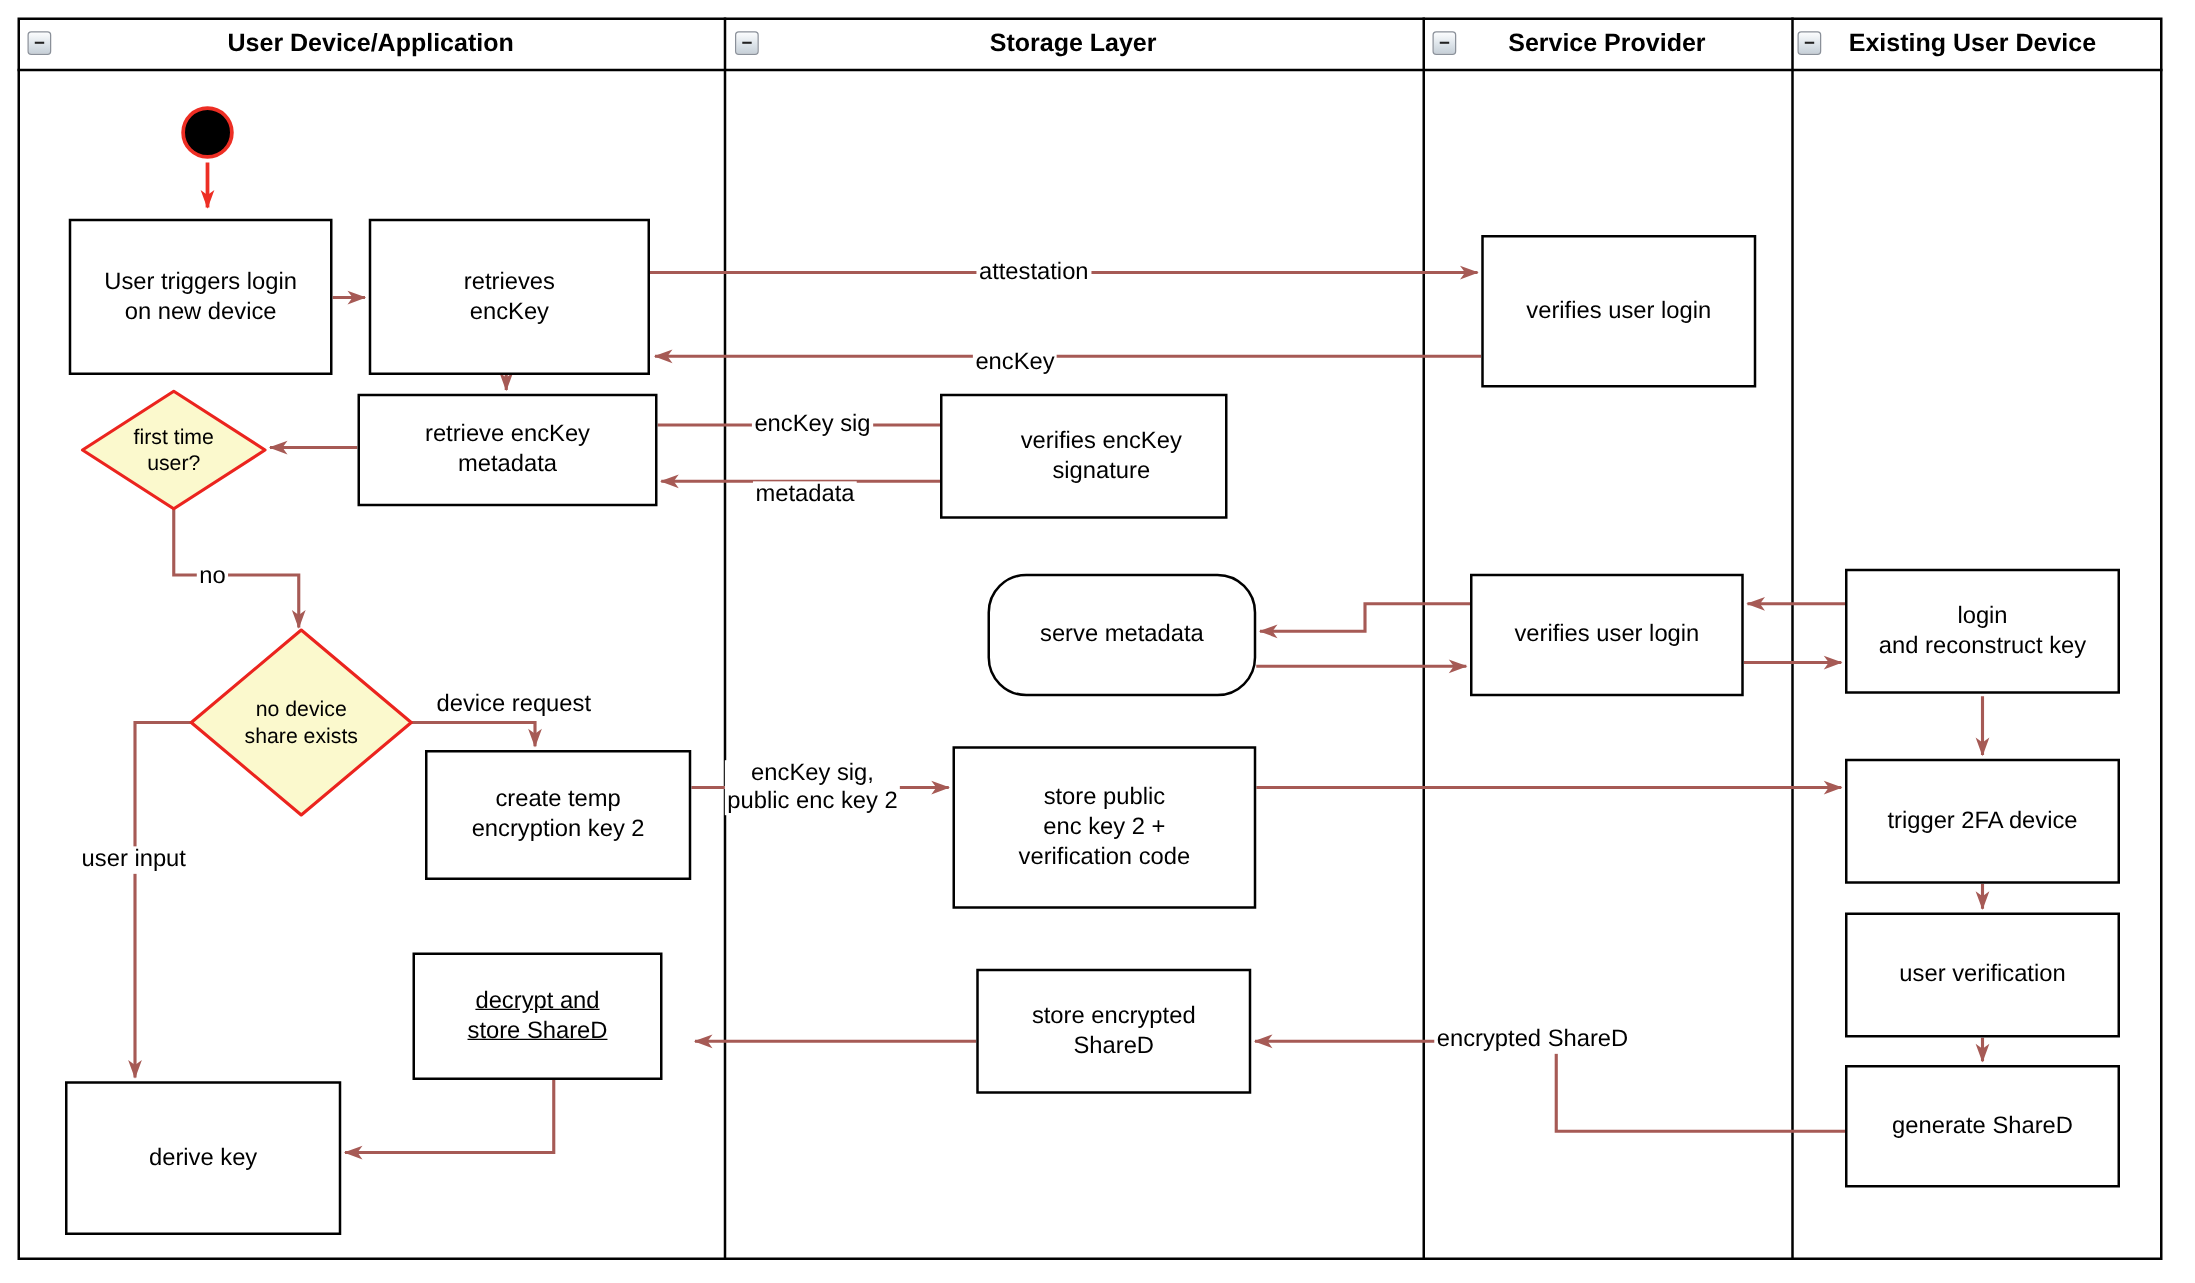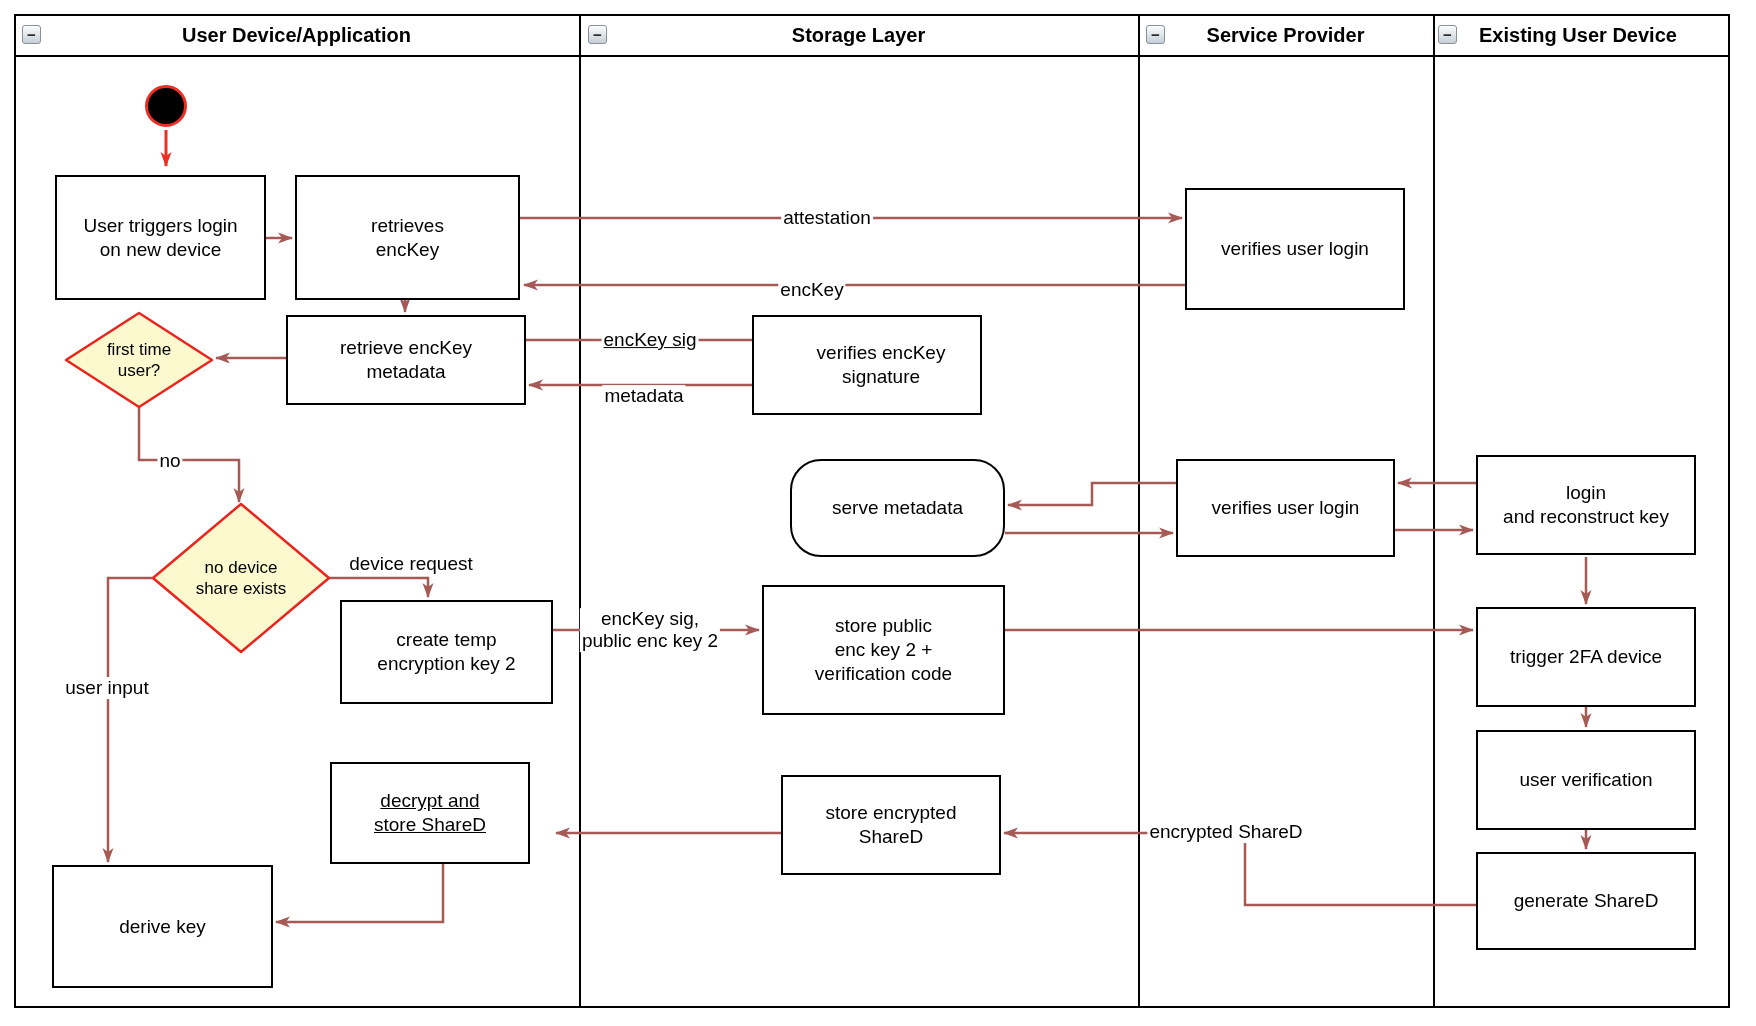--- a/index.html
+++ b/index.html
@@ -108,40 +108,40 @@
   <div class="node" style="left:286px;top:315px;width:240px;height:90px;">retrieve encKey
 metadata</div>
   <div class="node" style="left:752px;top:315px;width:230px;height:100px;padding-left:28px;">verifies encKey
 signature</div>
   <div class="node" style="left:790px;top:459px;width:215px;height:98px;border-radius:31px;">serve metadata</div>
   <div class="node" style="left:1176px;top:459px;width:219px;height:98px;">verifies user login</div>
   <div class="node" style="left:1476px;top:455px;width:220px;height:100px;">login
 and reconstruct key</div>
   <div class="node" style="left:340px;top:600px;width:213px;height:104px;">create temp
 encryption key 2</div>
-  <div class="node" style="left:762px;top:585px;width:243px;height:130px;">store public
+  <div class="node" style="left:762px;top:597px;width:243px;height:130px;">store public
 enc key 2 +
 verification code</div>
   <div class="node" style="left:1476px;top:607px;width:220px;height:100px;">trigger 2FA device</div>
   <div class="node" style="left:1476px;top:730px;width:220px;height:100px;">user verification</div>
   <div class="node" style="left:1476px;top:852px;width:220px;height:98px;">generate ShareD</div>
   <div class="node" style="left:330px;top:762px;width:200px;height:102px;text-decoration:underline;">decrypt and
 store ShareD</div>
   <div class="node" style="left:781px;top:775px;width:220px;height:100px;">store encrypted
 ShareD</div>
   <div class="node" style="left:52px;top:865px;width:221px;height:123px;">derive key</div>
 
   <div class="dtext" style="left:66px;top:313px;width:146px;height:94px;">first time
 user?</div>
   <div class="dtext" style="left:153px;top:504px;width:176px;height:148px;">no device
 share exists</div>
 
   <div class="elabel" style="left:827px;top:218px;">attestation</div>
   <div class="elabel" style="left:812px;top:290px;">encKey</div>
-  <div class="elabel" style="left:650px;top:340px;text-decoration:underline;">encKey sig</div>
+  <div class="elabel" style="left:650px;top:340px;">encKey sig</div>
   <div class="elabel" style="left:644px;top:396px;">metadata</div>
   <div class="elabel" style="left:170px;top:461px;">no</div>
   <div class="elabel" style="left:411px;top:564px;">device request</div>
   <div class="elabel" style="left:650px;top:630px;">encKey sig,
 public enc key 2</div>
   <div class="elabel" style="left:107px;top:688px;">user input</div>
   <div class="elabel" style="left:1226px;top:832px;">encrypted ShareD</div>
 
 </div>
 

